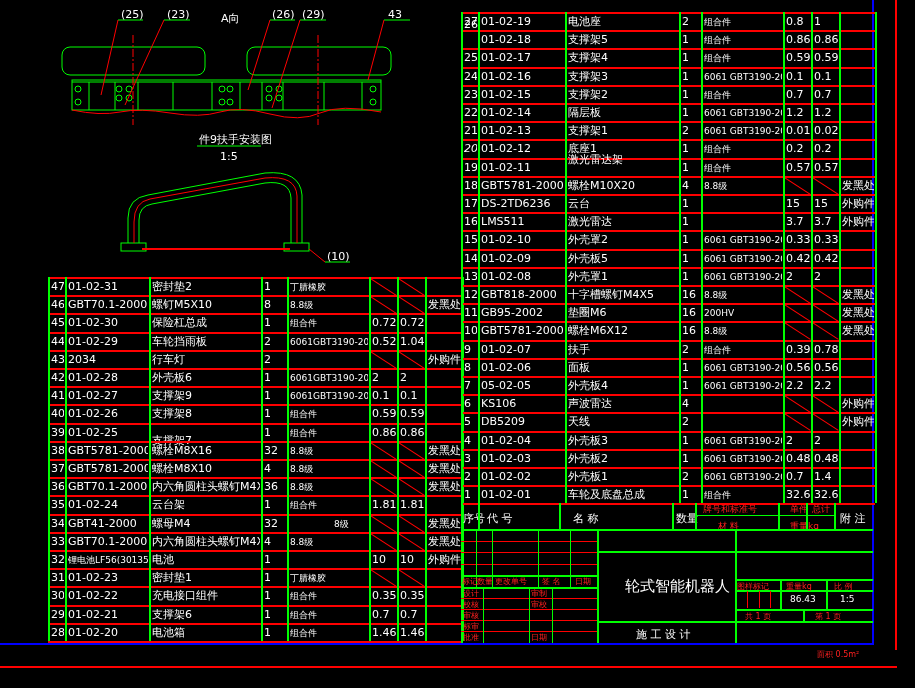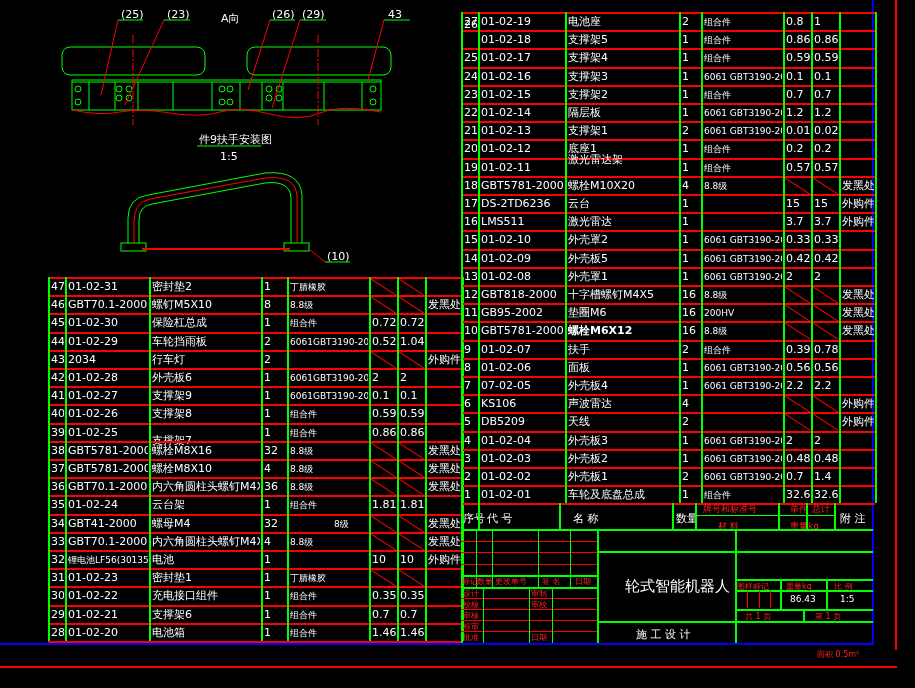--- a/index.html
+++ b/index.html
@@ -452,21 +452,21 @@
       <div class="cell" style="left: 481px; top: 122.2px; width: 83px; font-size: 11px;">01-02-13</div>
       <div class="cell" style="left: 568px; top: 122.2px; width: 110px; font-size: 11px;">支撑架1</div>
       <div class="cell" style="left: 682px; top: 122.2px; width: 18px; font-size: 11px;">2</div>
       <div class="cell" style="left: 704px; top: 122.2px; width: 78px; font-size: 9px;">6061 GBT3190-2008</div>
       <div class="cell" style="left: 786px; top: 122.2px; width: 24px; font-size: 11px;">0.01</div>
       <div class="cell" style="left: 814px; top: 122.2px; width: 24px; font-size: 11px;">0.02</div>
       <div class="cell" style="left: 842px; top: 122.2px; width: 32px; font-size: 11px;"></div>
     </div>
     <div>
       <div class="hl" style="left: 461px; top: 139.4px; width: 414px;"></div>
-      <div class="cell" style="left: 464px; top: 140.4px; width: 13px; font-size: 11px;">20</div>
+      <div class="cell" style="left: 464px; top: 140.4px; width: 13px; font-size: 11px; font-style: italic;">20</div>
       <div class="cell" style="left: 481px; top: 140.4px; width: 83px; font-size: 11px;">01-02-12</div>
       <div class="cell" style="left: 568px; top: 140.4px; width: 110px; font-size: 11px;">底座1</div>
       <div class="cell" style="left: 682px; top: 140.4px; width: 18px; font-size: 11px;">1</div>
       <div class="cell" style="left: 704px; top: 140.4px; width: 78px; font-size: 9px;">组合件</div>
       <div class="cell" style="left: 786px; top: 140.4px; width: 24px; font-size: 11px;">0.2</div>
       <div class="cell" style="left: 814px; top: 140.4px; width: 24px; font-size: 11px;">0.2</div>
       <div class="cell" style="left: 842px; top: 140.4px; width: 32px; font-size: 11px;"></div>
     </div>
     <div>
       <div class="hl" style="left: 461px; top: 157.6px; width: 414px;"></div>
@@ -582,21 +582,21 @@
         <div style="position: absolute; left: 0px; top: 0px; height: 1px; background: rgb(255, 0, 0); transform-origin: 0px 0px; width: 33.3952px; transform: rotate(33.0239deg);"></div>
       </div>
       <div class="slash" style="left: 811px; top: 303.2px; width: 28px; height: 18.2px; --a: 33.02386755579665deg;">
         <div style="position: absolute; left: 0px; top: 0px; height: 1px; background: rgb(255, 0, 0); transform-origin: 0px 0px; width: 33.3952px; transform: rotate(33.0239deg);"></div>
       </div>
     </div>
     <div>
       <div class="hl" style="left: 461px; top: 321.4px; width: 414px;"></div>
       <div class="cell" style="left: 464px; top: 322.4px; width: 13px; font-size: 11px;">10</div>
       <div class="cell" style="left: 481px; top: 322.4px; width: 83px; font-size: 11px;">GBT5781-2000</div>
-      <div class="cell" style="left: 568px; top: 322.4px; width: 110px; font-size: 11px; font-weight: bold;">螺栓M6X12</div>
+      <div class="cell" style="left: 568px; top: 322.4px; width: 110px; font-size: 11px;">螺栓M6X12</div>
       <div class="cell" style="left: 682px; top: 322.4px; width: 18px; font-size: 11px;">16</div>
       <div class="cell" style="left: 704px; top: 322.4px; width: 78px; font-size: 9px;">8.8级</div>
       <div class="cell" style="left: 786px; top: 322.4px; width: 24px; font-size: 11px;"></div>
       <div class="cell" style="left: 814px; top: 322.4px; width: 24px; font-size: 11px;"></div>
       <div class="cell" style="left: 842px; top: 322.4px; width: 32px; font-size: 11px;">发黑处理</div>
       <div class="slash" style="left: 783px; top: 321.4px; width: 28px; height: 18.2px; --a: 33.02386755579665deg;">
         <div style="position: absolute; left: 0px; top: 0px; height: 1px; background: rgb(255, 0, 0); transform-origin: 0px 0px; width: 33.3952px; transform: rotate(33.0239deg);"></div>
       </div>
       <div class="slash" style="left: 811px; top: 321.4px; width: 28px; height: 18.2px; --a: 33.02386755579665deg;">
         <div style="position: absolute; left: 0px; top: 0px; height: 1px; background: rgb(255, 0, 0); transform-origin: 0px 0px; width: 33.3952px; transform: rotate(33.0239deg);"></div>
@@ -620,21 +620,21 @@
       <div class="cell" style="left: 568px; top: 358.8px; width: 110px; font-size: 11px;">面板</div>
       <div class="cell" style="left: 682px; top: 358.8px; width: 18px; font-size: 11px;">1</div>
       <div class="cell" style="left: 704px; top: 358.8px; width: 78px; font-size: 9px;">6061 GBT3190-2008</div>
       <div class="cell" style="left: 786px; top: 358.8px; width: 24px; font-size: 11px;">0.56</div>
       <div class="cell" style="left: 814px; top: 358.8px; width: 24px; font-size: 11px;">0.56</div>
       <div class="cell" style="left: 842px; top: 358.8px; width: 32px; font-size: 11px;"></div>
     </div>
     <div>
       <div class="hl" style="left: 461px; top: 376px; width: 414px;"></div>
       <div class="cell" style="left: 464px; top: 377px; width: 13px; font-size: 11px;">7</div>
-      <div class="cell" style="left: 481px; top: 377px; width: 83px; font-size: 11px;">07-02-05</div>
+      <div class="cell" style="left: 481px; top: 377px; width: 83px; font-size: 11px;">05-02-05</div>
       <div class="cell" style="left: 568px; top: 377px; width: 110px; font-size: 11px;">外壳板4</div>
       <div class="cell" style="left: 682px; top: 377px; width: 18px; font-size: 11px;">1</div>
       <div class="cell" style="left: 704px; top: 377px; width: 78px; font-size: 9px;">6061 GBT3190-2008</div>
       <div class="cell" style="left: 786px; top: 377px; width: 24px; font-size: 11px;">2.2</div>
       <div class="cell" style="left: 814px; top: 377px; width: 24px; font-size: 11px;">2.2</div>
       <div class="cell" style="left: 842px; top: 377px; width: 32px; font-size: 11px;"></div>
     </div>
     <div>
       <div class="hl" style="left: 461px; top: 394.2px; width: 414px;"></div>
       <div class="cell" style="left: 464px; top: 395.2px; width: 13px; font-size: 11px;">6</div>

